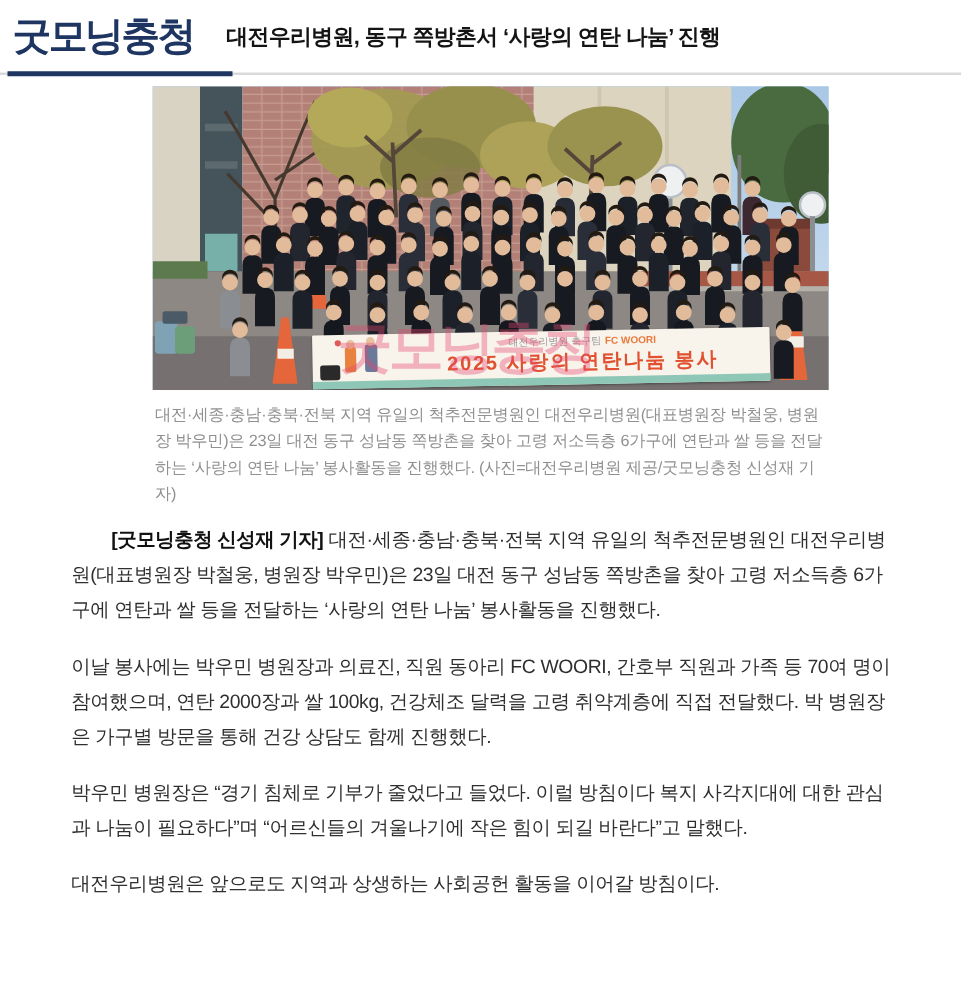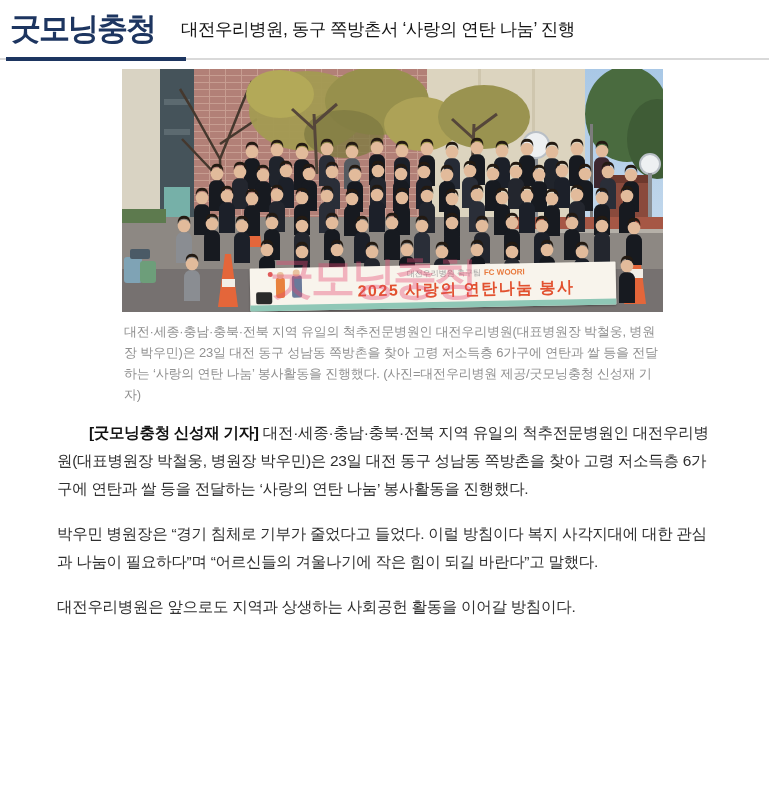--- a/index.html
+++ b/index.html
@@ -4,21 +4,21 @@
 <style>
   html,body{margin:0;padding:0;}
   body{
     width:769px;height:790px;overflow:hidden;background:#ffffff;
     font-family:"Liberation Sans","DejaVu Sans",sans-serif;
     -webkit-font-smoothing:antialiased;
   }
   
   .header{display:flex;align-items:center;height:57px;padding-left:10px;}
   .logo{font-size:31px;font-weight:900;color:#1d3560;letter-spacing:-2px;cursor:pointer;}
-  .article-title{margin-left:26px;font-size:17.5px;font-weight:400;color:#141414;letter-spacing:-0.5px;}
+  .article-title{margin-left:26px;font-size:17.5px;font-weight:700;color:#141414;letter-spacing:-0.5px;}
   .header-rule{position:relative;height:2px;background:#d9d9d9;margin-top:1px;}
   .header-rule .navy{position:absolute;left:6px;top:-1px;width:180px;height:4px;background:#1d3560;}
   
   .photo{position:relative;width:541px;height:243px;margin:9px 0 0 122px;overflow:hidden;background:#b9d2ea;}
   .photo svg{position:absolute;left:0;top:0;}
   .banner{
     position:absolute;left:128px;top:196px;width:366px;height:43px;z-index:5;
     background:#f8f4ec;transform:rotate(-1.1deg);display:flex;
     box-shadow:0 1px 2px rgba(0,0,0,.35);border-radius:1px;
   }
@@ -242,15 +242,16 @@
     <div class="banner-strip"></div>
   </div>
 
   <div class="watermark">굿모닝충청</div>
 </div>
 
 <div class="caption">대전·세종·충남·충북·전북 지역 유일의 척추전문병원인 대전우리병원(대표병원장 박철웅, 병원장 박우민)은 23일 대전 동구 성남동 쪽방촌을 찾아 고령 저소득층 6가구에 연탄과 쌀 등을 전달하는 ‘사랑의 연탄 나눔’ 봉사활동을 진행했다. (사진=대전우리병원 제공/굿모닝충청 신성재 기자)</div>
 
 <div class="article">
   <p><span class="byline">[굿모닝충청 신성재 기자]</span> <span>대전·세종·충남·충북·전북 지역 유일의 척추전문병원인 대전우리병원(대표병원장 박철웅, 병원장 박우민)은 23일 대전 동구 성남동 쪽방촌을 찾아 고령 저소득층 6가구에 연탄과 쌀 등을 전달하는 ‘사랑의 연탄 나눔’ 봉사활동을 진행했다.</span></p>
+  <p>이날 봉사에는 박우민 병원장과 의료진, 직원 동아리 FC WOORI, 간호부 직원과 가족 등 70여 명이 참여했으며, 연탄 2000장과 쌀 100kg, 건강체조 달력을 고령 취약계층에 직접 전달했다. 박 병원장은 가구별 방문을 통해 건강 상담도 함께 진행했다.</p>
   <p>박우민 병원장은 “경기 침체로 기부가 줄었다고 들었다. 이럴 방침이다 복지 사각지대에 대한 관심과 나눔이 필요하다”며 “어르신들의 겨울나기에 작은 힘이 되길 바란다”고 말했다.</p>
   <p>대전우리병원은 앞으로도 지역과 상생하는 사회공헌 활동을 이어갈 방침이다.</p>
 </div>
 
 </body></html>

